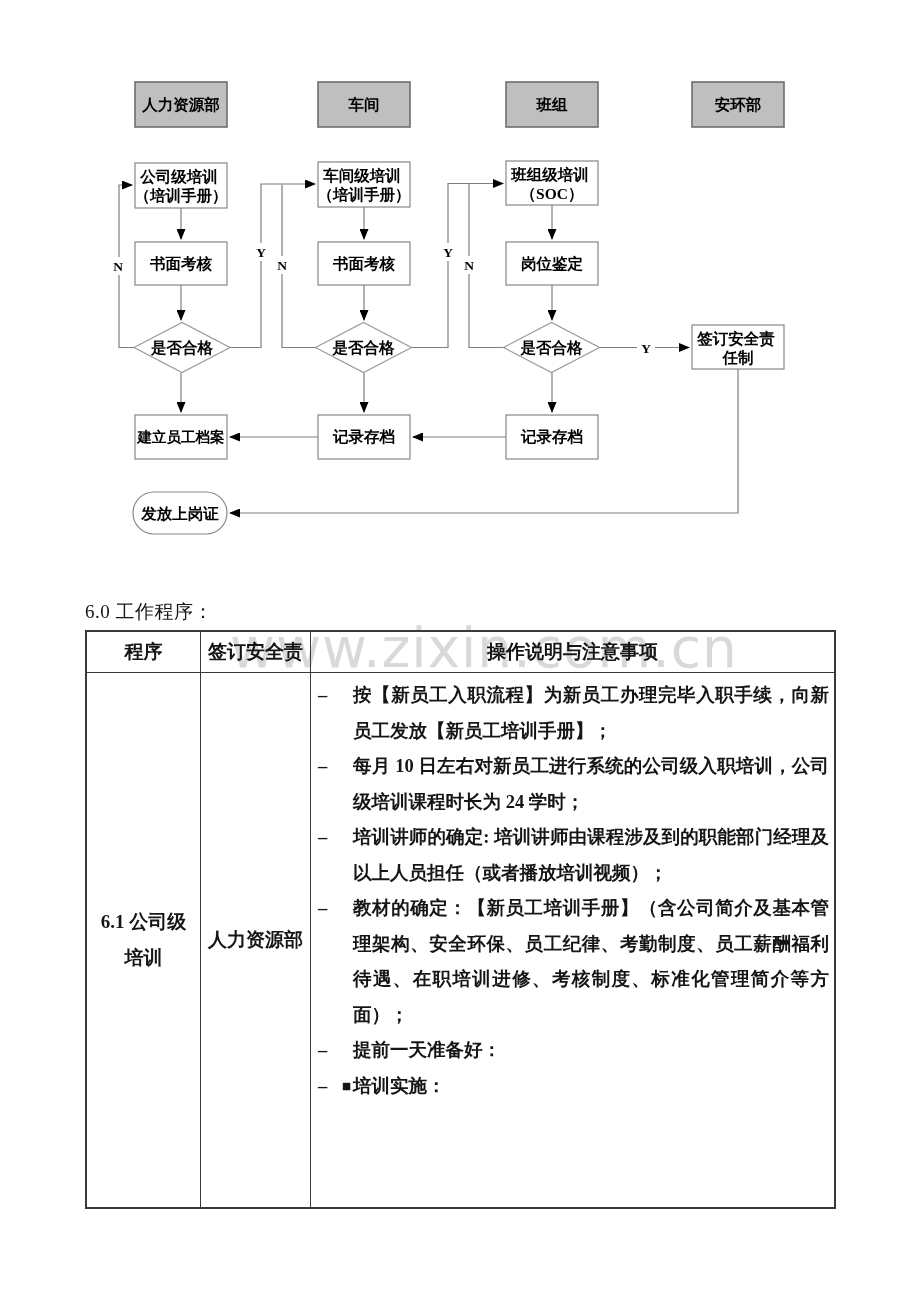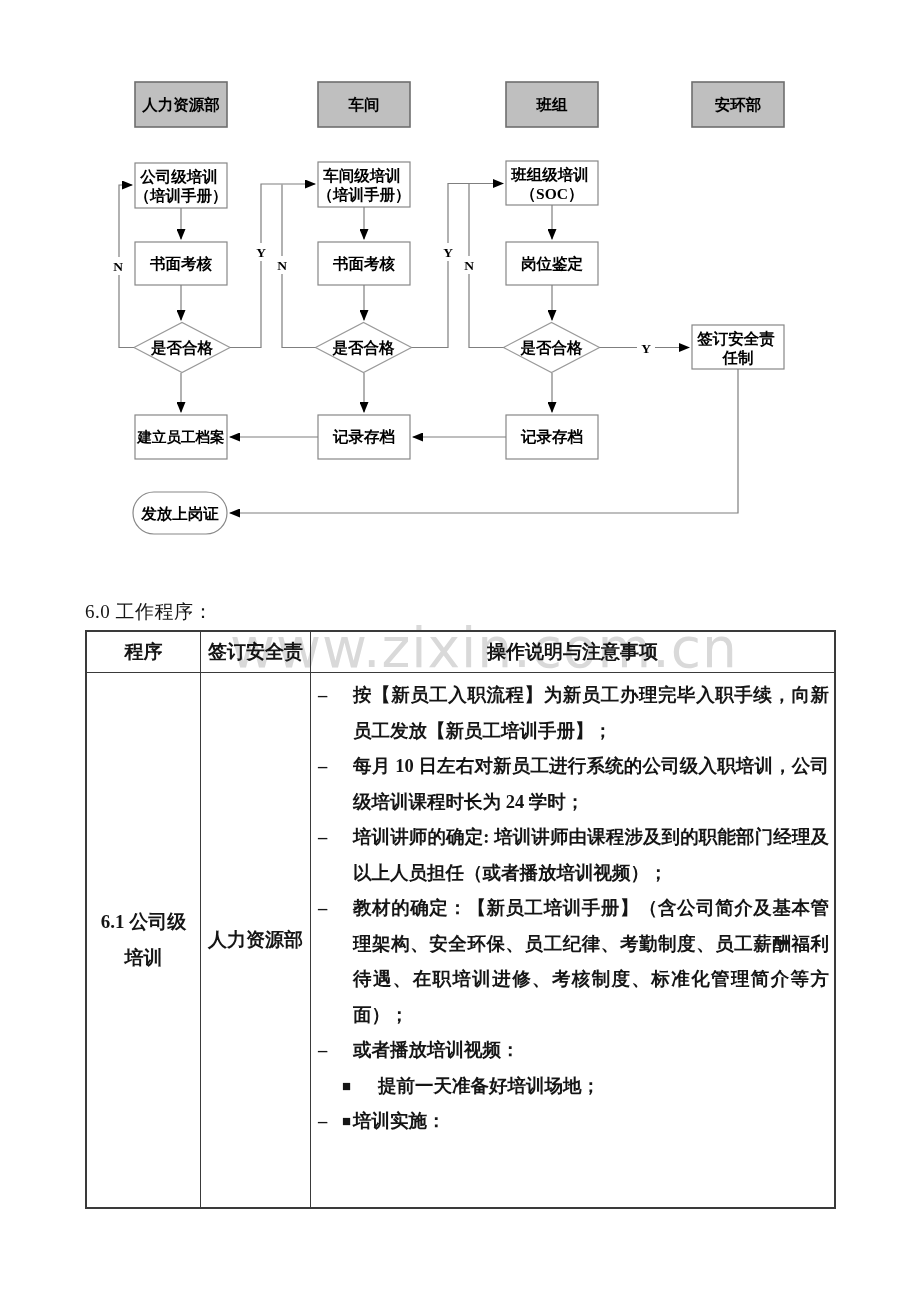--- a/index.html
+++ b/index.html
@@ -166,25 +166,24 @@
       <div class="bullet lvl1">
         <span class="marker">–</span>
         <span class="btext">培训讲师的确定: 培训讲师由课程涉及到的职能部门经理及以上人员担任（或者播放培训视频）；</span>
       </div>
       <div class="bullet lvl1">
         <span class="marker">–</span>
         <span class="btext">教材的确定：【新员工培训手册】（含公司简介及基本管理架构、安全环保、员工纪律、考勤制度、员工薪酬福利待遇、在职培训进修、考核制度、标准化管理简介等方面）；</span>
       </div>
       <div class="bullet lvl1">
         <span class="marker">–</span>
-        <span class="btext">或者播放培训视频：</span>
+        <span class="btext">提前一天准备好：</span>
       </div>
       <div class="bullet lvl2">
         <span class="marker">■</span>
-        <span class="btext">提前一天准备好培训场地；</span>
       </div>
       <div class="bullet lvl2">
         <span class="marker">■</span>
       </div>
       <div class="bullet lvl1">
         <span class="marker">–</span>
         <span class="btext">培训实施：</span>
       </div>
 
     </div>

